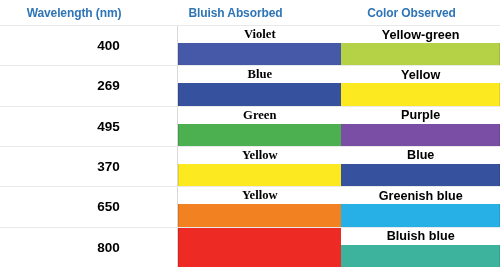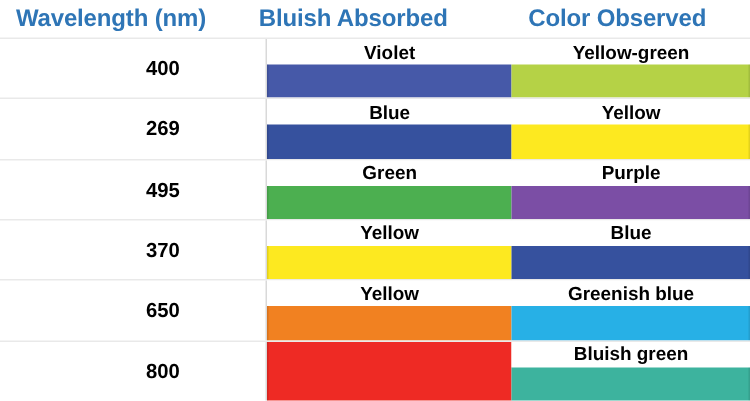--- a/index.html
+++ b/index.html
@@ -29,21 +29,21 @@
     left: 0;
     width: 500px;
     height: 25px;
     display: flex;
   }
   .header-cell {
     display: flex;
     align-items: center;
     justify-content: center;
     color: #2E75B6;
-    font-size: 16px;
+    font-size: 12px;
     font-weight: 700;
     letter-spacing: -0.1px;
     white-space: nowrap;
   }
   .header-cell.wavelength { width: 148px; }
   .header-cell.absorbed   { width: 175px; }
   .header-cell.observed   { width: 177px; }
 
   
   .body-rows {
@@ -79,21 +79,21 @@
   }
 
   
   .color-cell {
     position: relative;
     height: 100%;
     display: flex;
     flex-direction: column;
     box-sizing: border-box;
   }
-  .color-cell.absorbed { width: 175px; }
+  .color-cell.absorbed { width: 175px; font-family: Liberation Serif, serif; }
   .color-cell.observed { width: 170px; text-align: right; }
 
   .color-label {
     flex: 0 0 17px;
     display: flex;
     align-items: center;
     justify-content: center;
     color: #000000;
     font-size: 12.6px;
     font-weight: 700;
@@ -186,20 +186,20 @@
           <div class="swatch right-edge" style="background: rgb(39, 176, 230);"></div>
         </div>
         <div class="tail-cell"></div>
       </div>
       <div class="data-row">
         <div class="wl-cell">800</div>
         <div class="color-cell absorbed">
           <div class="swatch left-edge" style="background: rgb(238, 42, 36);"></div>
         </div>
         <div class="color-cell observed">
-          <div class="color-label">Bluish green</div>
+          <div class="color-label">Bluish blue</div>
           <div class="swatch right-edge" style="background: rgb(61, 179, 158);"></div>
         </div>
         <div class="tail-cell"></div>
       </div>
     </div>
 
 </div>
 
 </body></html>

